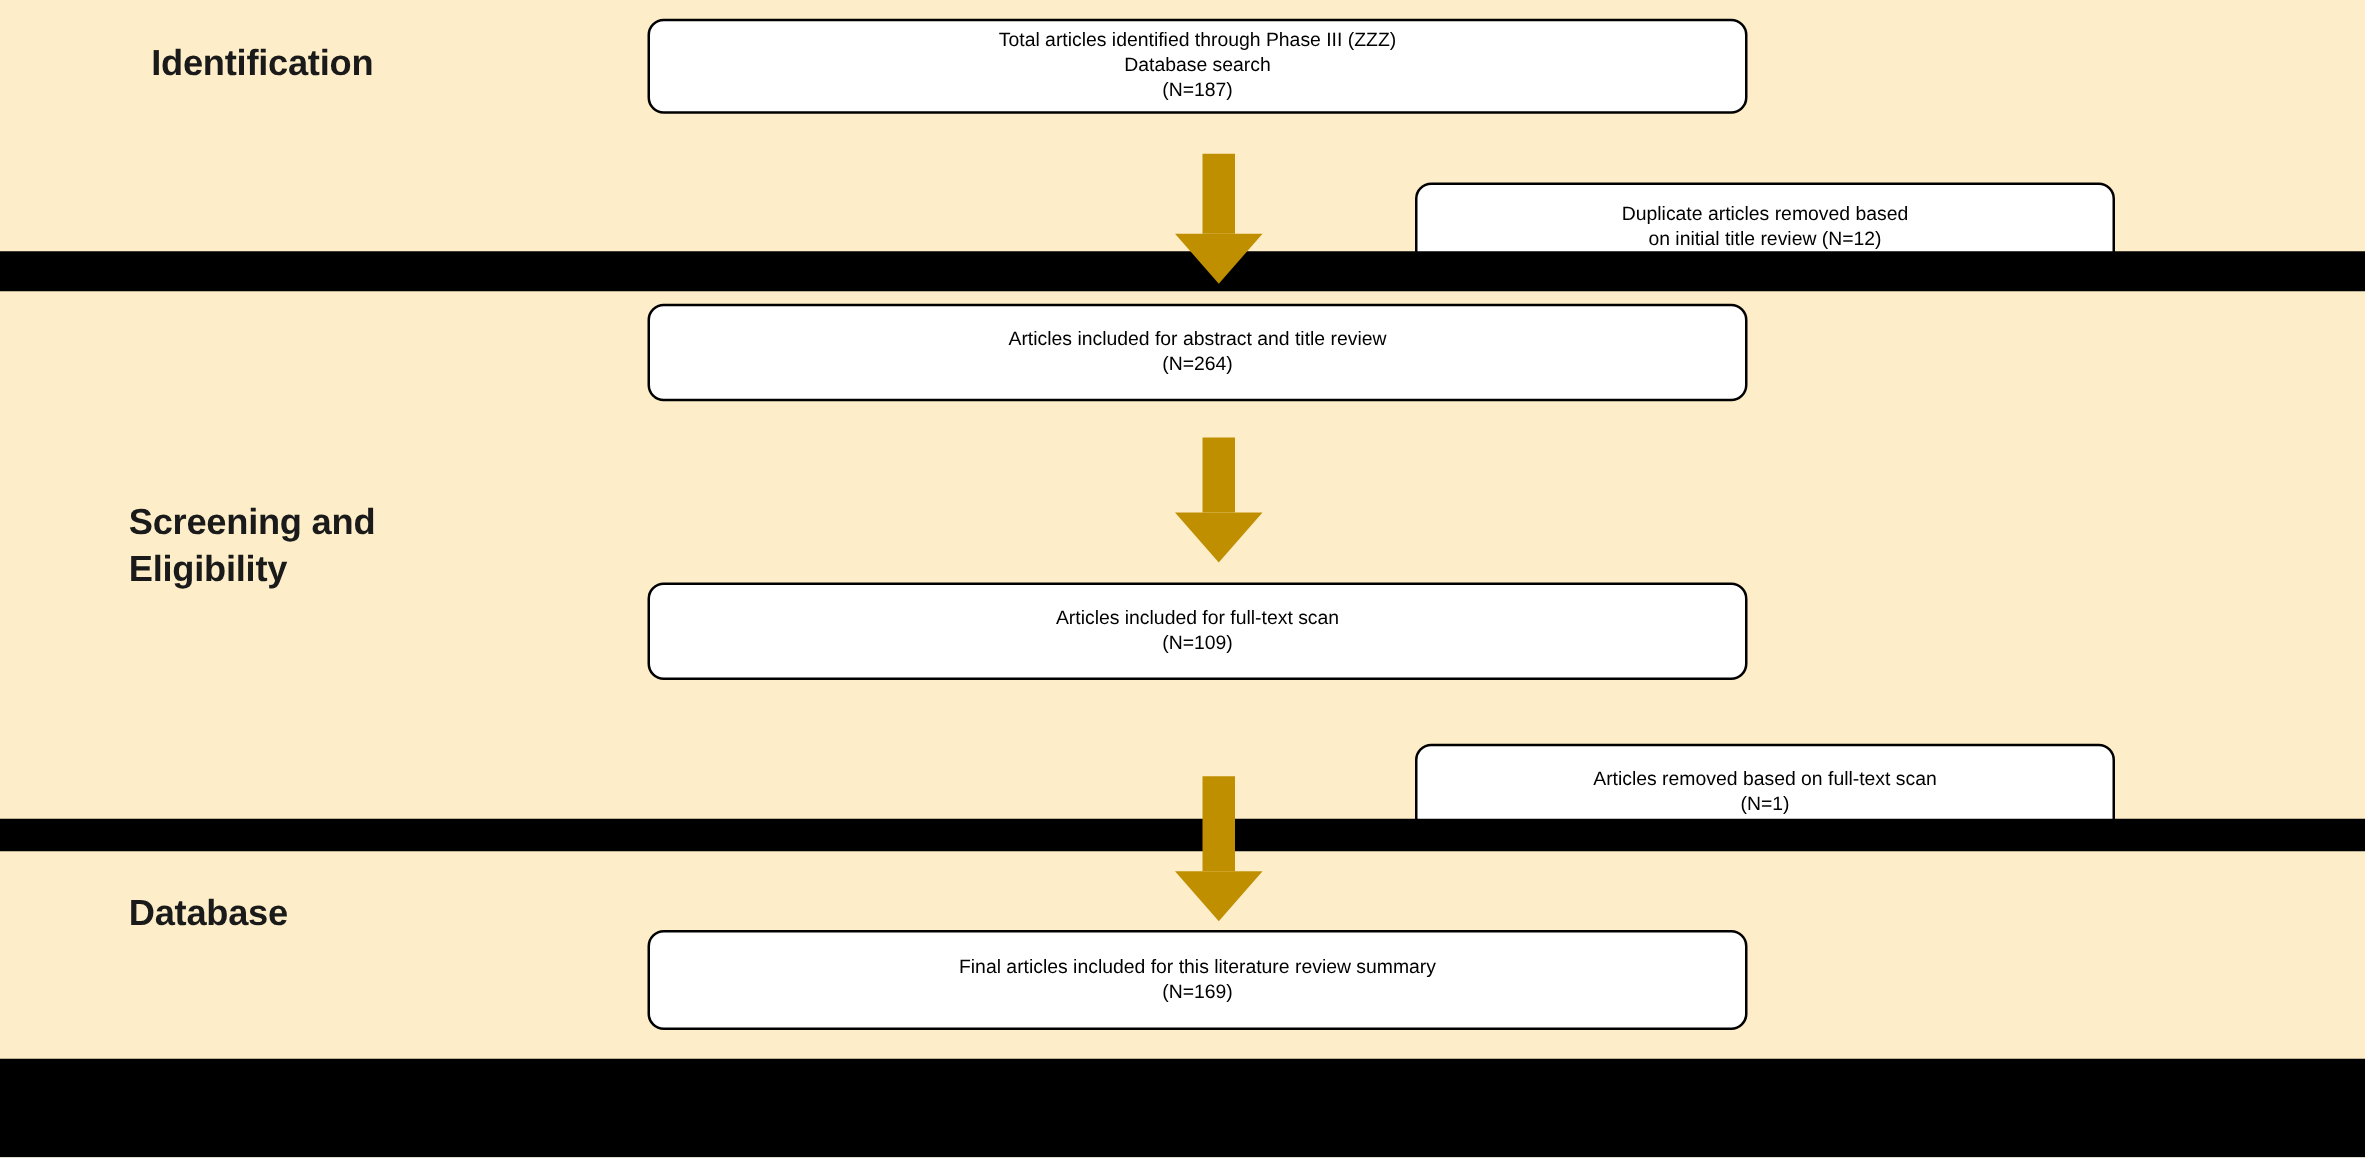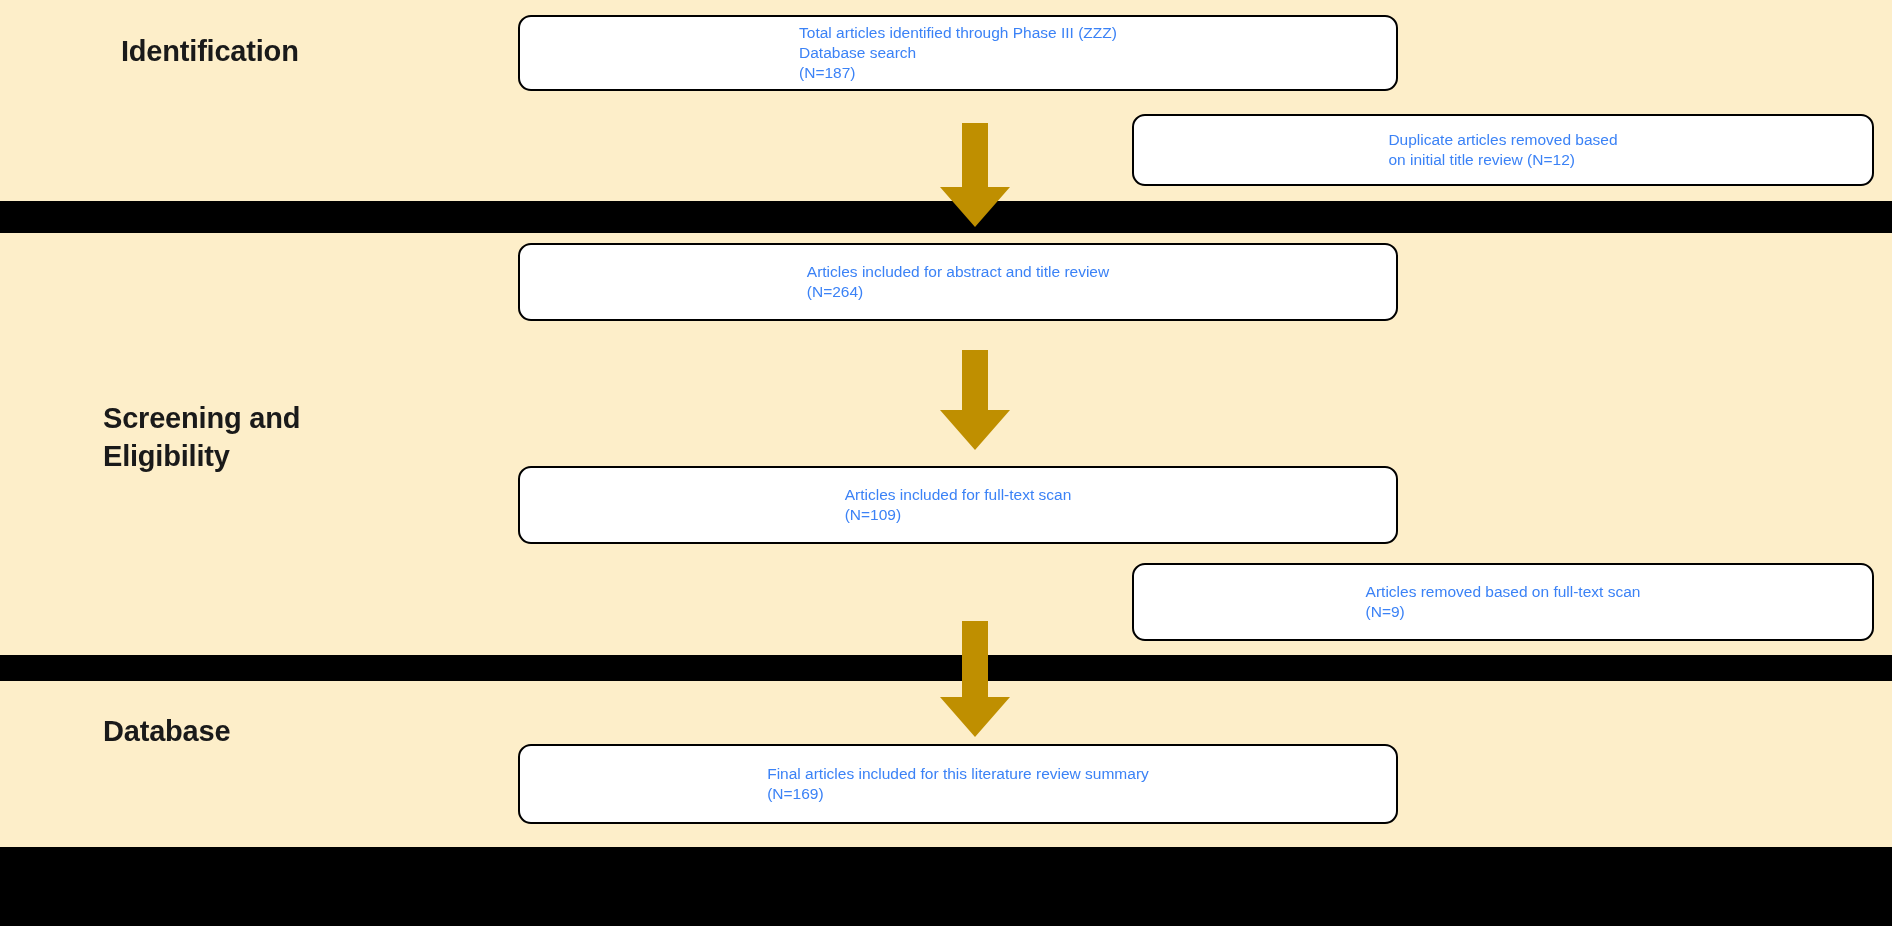--- a/index.html
+++ b/index.html
@@ -45,31 +45,31 @@
   
   .box {
     position: absolute;
     box-sizing: border-box;
     background: #ffffff;
     border: 2.2px solid #000000;
     border-radius: 13px;
     display: flex;
     align-items: center;
     justify-content: center;
-    text-align: left;
-    color: #3b82f6;
+    text-align: center;
+    color: #000000;
     font-size: 15.5px;
     line-height: 1.30;
     white-space: pre-line;
     padding: 4px 12px;
   }
   
   .box-main  { left: 518px;  width: 880px; }
   
-  .box-right { left: 1132px; width: 742px; }
+  .box-right { left: 1132px; width: 560px; margin-top: 32px; }
 
   #box-identified   { top: 15px;  height: 76px;  }
   #box-duplicates   { top: 114px; height: 72px;  }
   #box-abstract     { top: 243px; height: 78px;  }
   #box-unrelated    { top: 355px; height: 78px;  }
   #box-fulltext     { top: 466px; height: 78px;  }
   #box-removed      { top: 563px; height: 78px;  }
   #box-final        { top: 744px; height: 80px;  }
 
   
@@ -127,21 +127,21 @@
   <div class="band" id="band-top"></div>
 
   <div class="box box-main" id="box-abstract">Articles included for abstract and title review
 (N=264)</div>
 
 
   <div class="box box-main" id="box-fulltext">Articles included for full-text scan
 (N=109)</div>
 
   <div class="box box-right" id="box-removed">Articles removed based on full-text scan
-(N=9)</div>
+(N=1)</div>
 
   <div class="band" id="band-mid"></div>
 
   <div class="box box-main" id="box-final">Final articles included for this literature review summary
 (N=169)</div>
 
   <div class="band" id="band-bottom"></div>
 
   <div class="arrow" id="arrow-1">
     <div class="shaft"></div>

